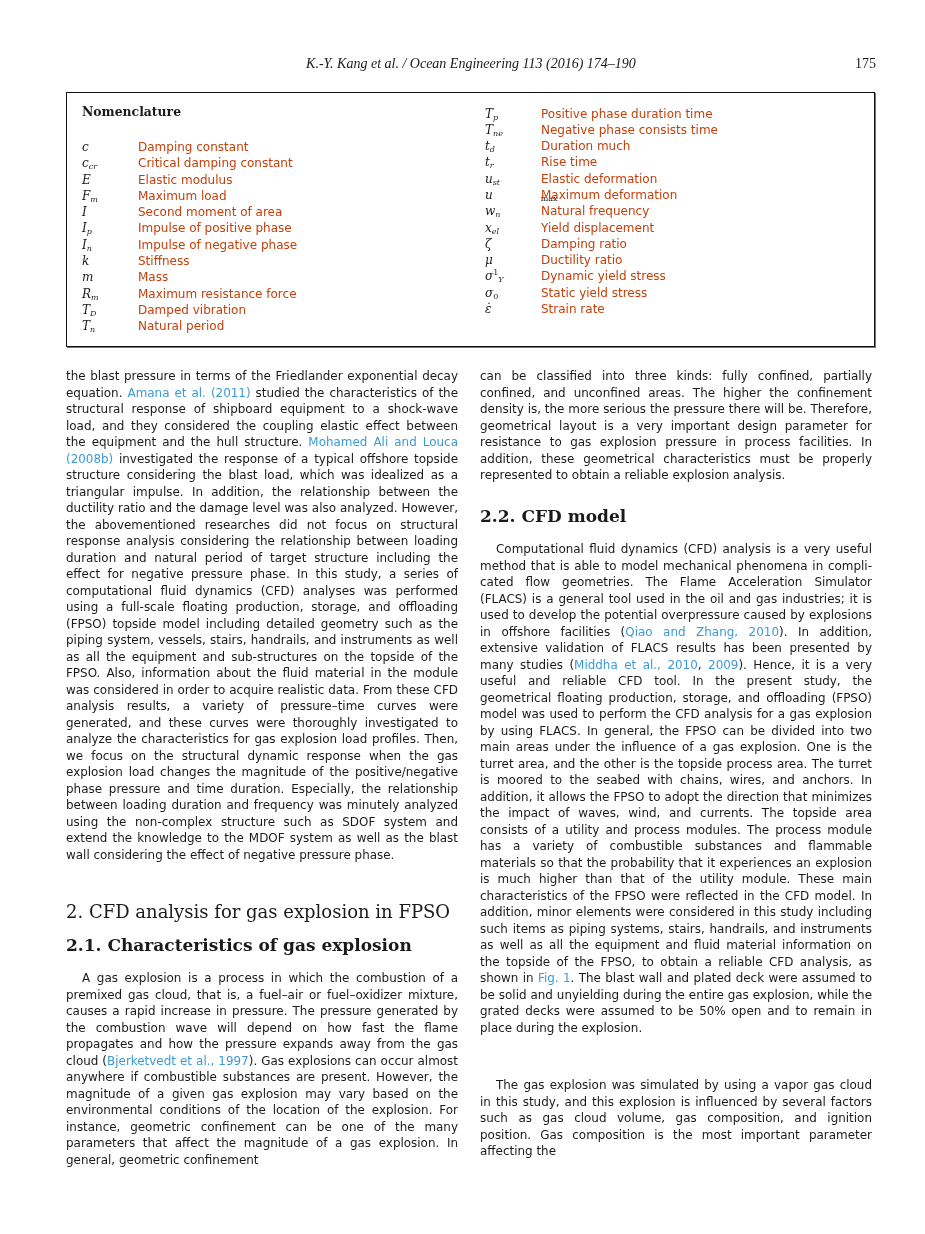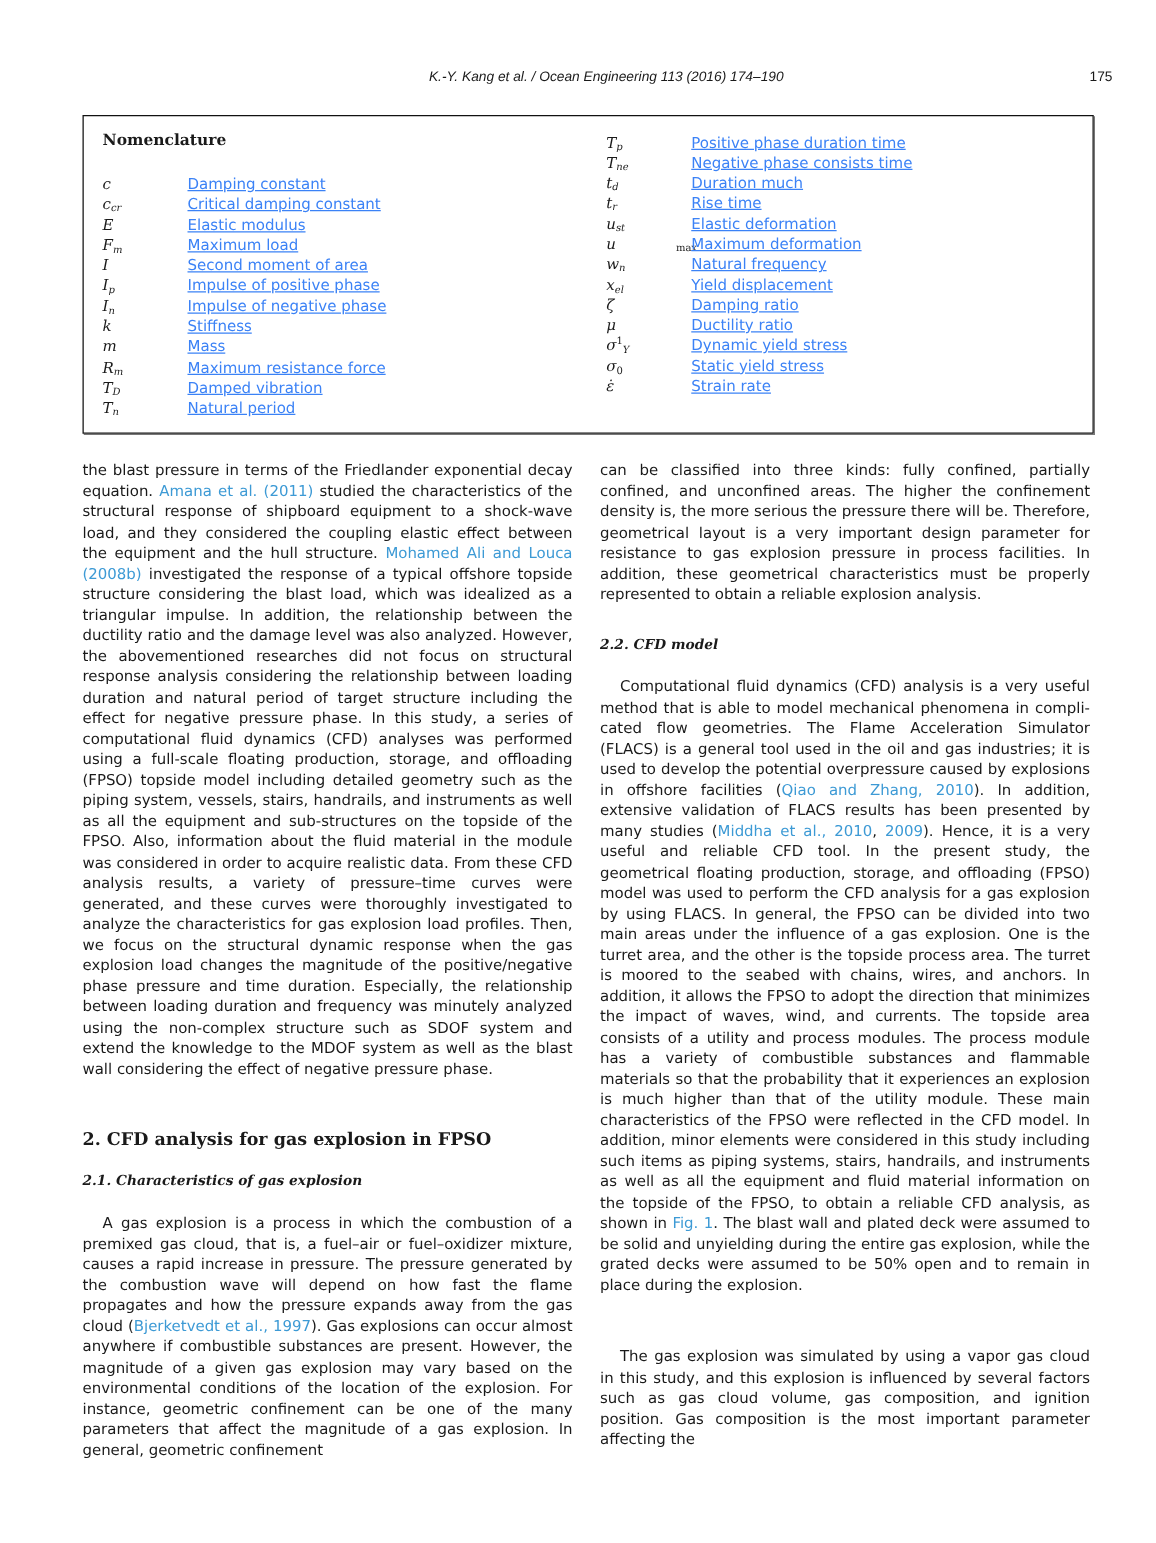--- a/index.html
+++ b/index.html
@@ -1,57 +1,57 @@
 <!DOCTYPE html>
 <html><head>
 <meta charset="utf-8">
 <style>
   html, body { margin: 0; padding: 0; background: #ffffff; }
   body {
     width: 925px; height: 1234px; position: relative; overflow: hidden;
     font-family: "DejaVu Sans", sans-serif; color: #1a1a1a;
   }
   .running-head {
-    position: absolute; top: 56px; left: 80px; width: 810px; height: 14px;
-    font-family: Liberation Sans, sans-serif; font-style: italic; font-size: 11px;
+    position: absolute; top: 56px; left: 66px; width: 810px; height: 14px;
+    font-family: Liberation Serif, serif; font-style: italic; font-size: 14px;
   }
   .running-head .rh-title { position: absolute; left: 0; width: 810px; text-align: center; }
   .running-head .rh-page { position: absolute; right: 0; font-style: normal; }
 
   .nomen-box {
     position: absolute; left: 66px; top: 92px; width: 807px; height: 253px;
     border: 1.5px solid #111; box-shadow: 1px 1px 0 #777;
   }
   .nomen-title {
     position: absolute; left: 15px; top: 11px;
     font-family: "DejaVu Serif", serif; font-weight: bold; font-size: 12.4px;
   }
   .nomen-list { position: absolute; font-size: 12px; line-height: 16.3px; }
   .nomen-list.left { left: 15px; top: 46px; }
   .nomen-list.right { left: 418px; top: 12.5px; }
-  .nomen-row { display: flex; height: 16.3px; white-space: nowrap; gap: 12px; }
+  .nomen-row { display: flex; height: 16.3px; white-space: nowrap; }
   .nomen-sym {
     width: 56px; font-family: "DejaVu Serif", serif; font-style: italic; font-size: 12px;
   }
   .nomen-sym sub { font-size: 8px; vertical-align: -2px; line-height: 0; }
   .nomen-sym sup { font-size: 8px; vertical-align: 5px; line-height: 0; font-style: normal; }
-  .nomen-def { color: #3b82f6; text-decoration: underline; }
+  .nomen-def { color: #c2410c; }
 
   .col { position: absolute; top: 368px; width: 392px; font-size: 11.95px; line-height: 16.5px; }
   .col.left { left: 66px; }
   .col.right { left: 480px; }
   .col p { margin: 0; text-align: justify; hyphens: manual; }
   .col p.indent { text-indent: 16px; }
   .link { color: #3d9ad5; }
   .sec-head {
-    font-family: "DejaVu Serif", serif; font-weight: bold; font-size: 14px;
+    font-family: "DejaVu Serif", serif; font-weight: normal; font-size: 18px;
     margin: 0; height: 16.5px;
   }
   .subsec-head {
-    font-family: "DejaVu Serif", serif; font-style: italic; font-size: 11px;
+    font-family: "DejaVu Serif", serif; font-size: 17px;
     margin: 0; height: 16.5px;
   }
   .gap1 { height: 16.5px; }
   .gap2 { height: 33px; }
   .gap-half { height: 8px; }
 </style>
 </head>
 <body>
 
 <div class="running-head">

